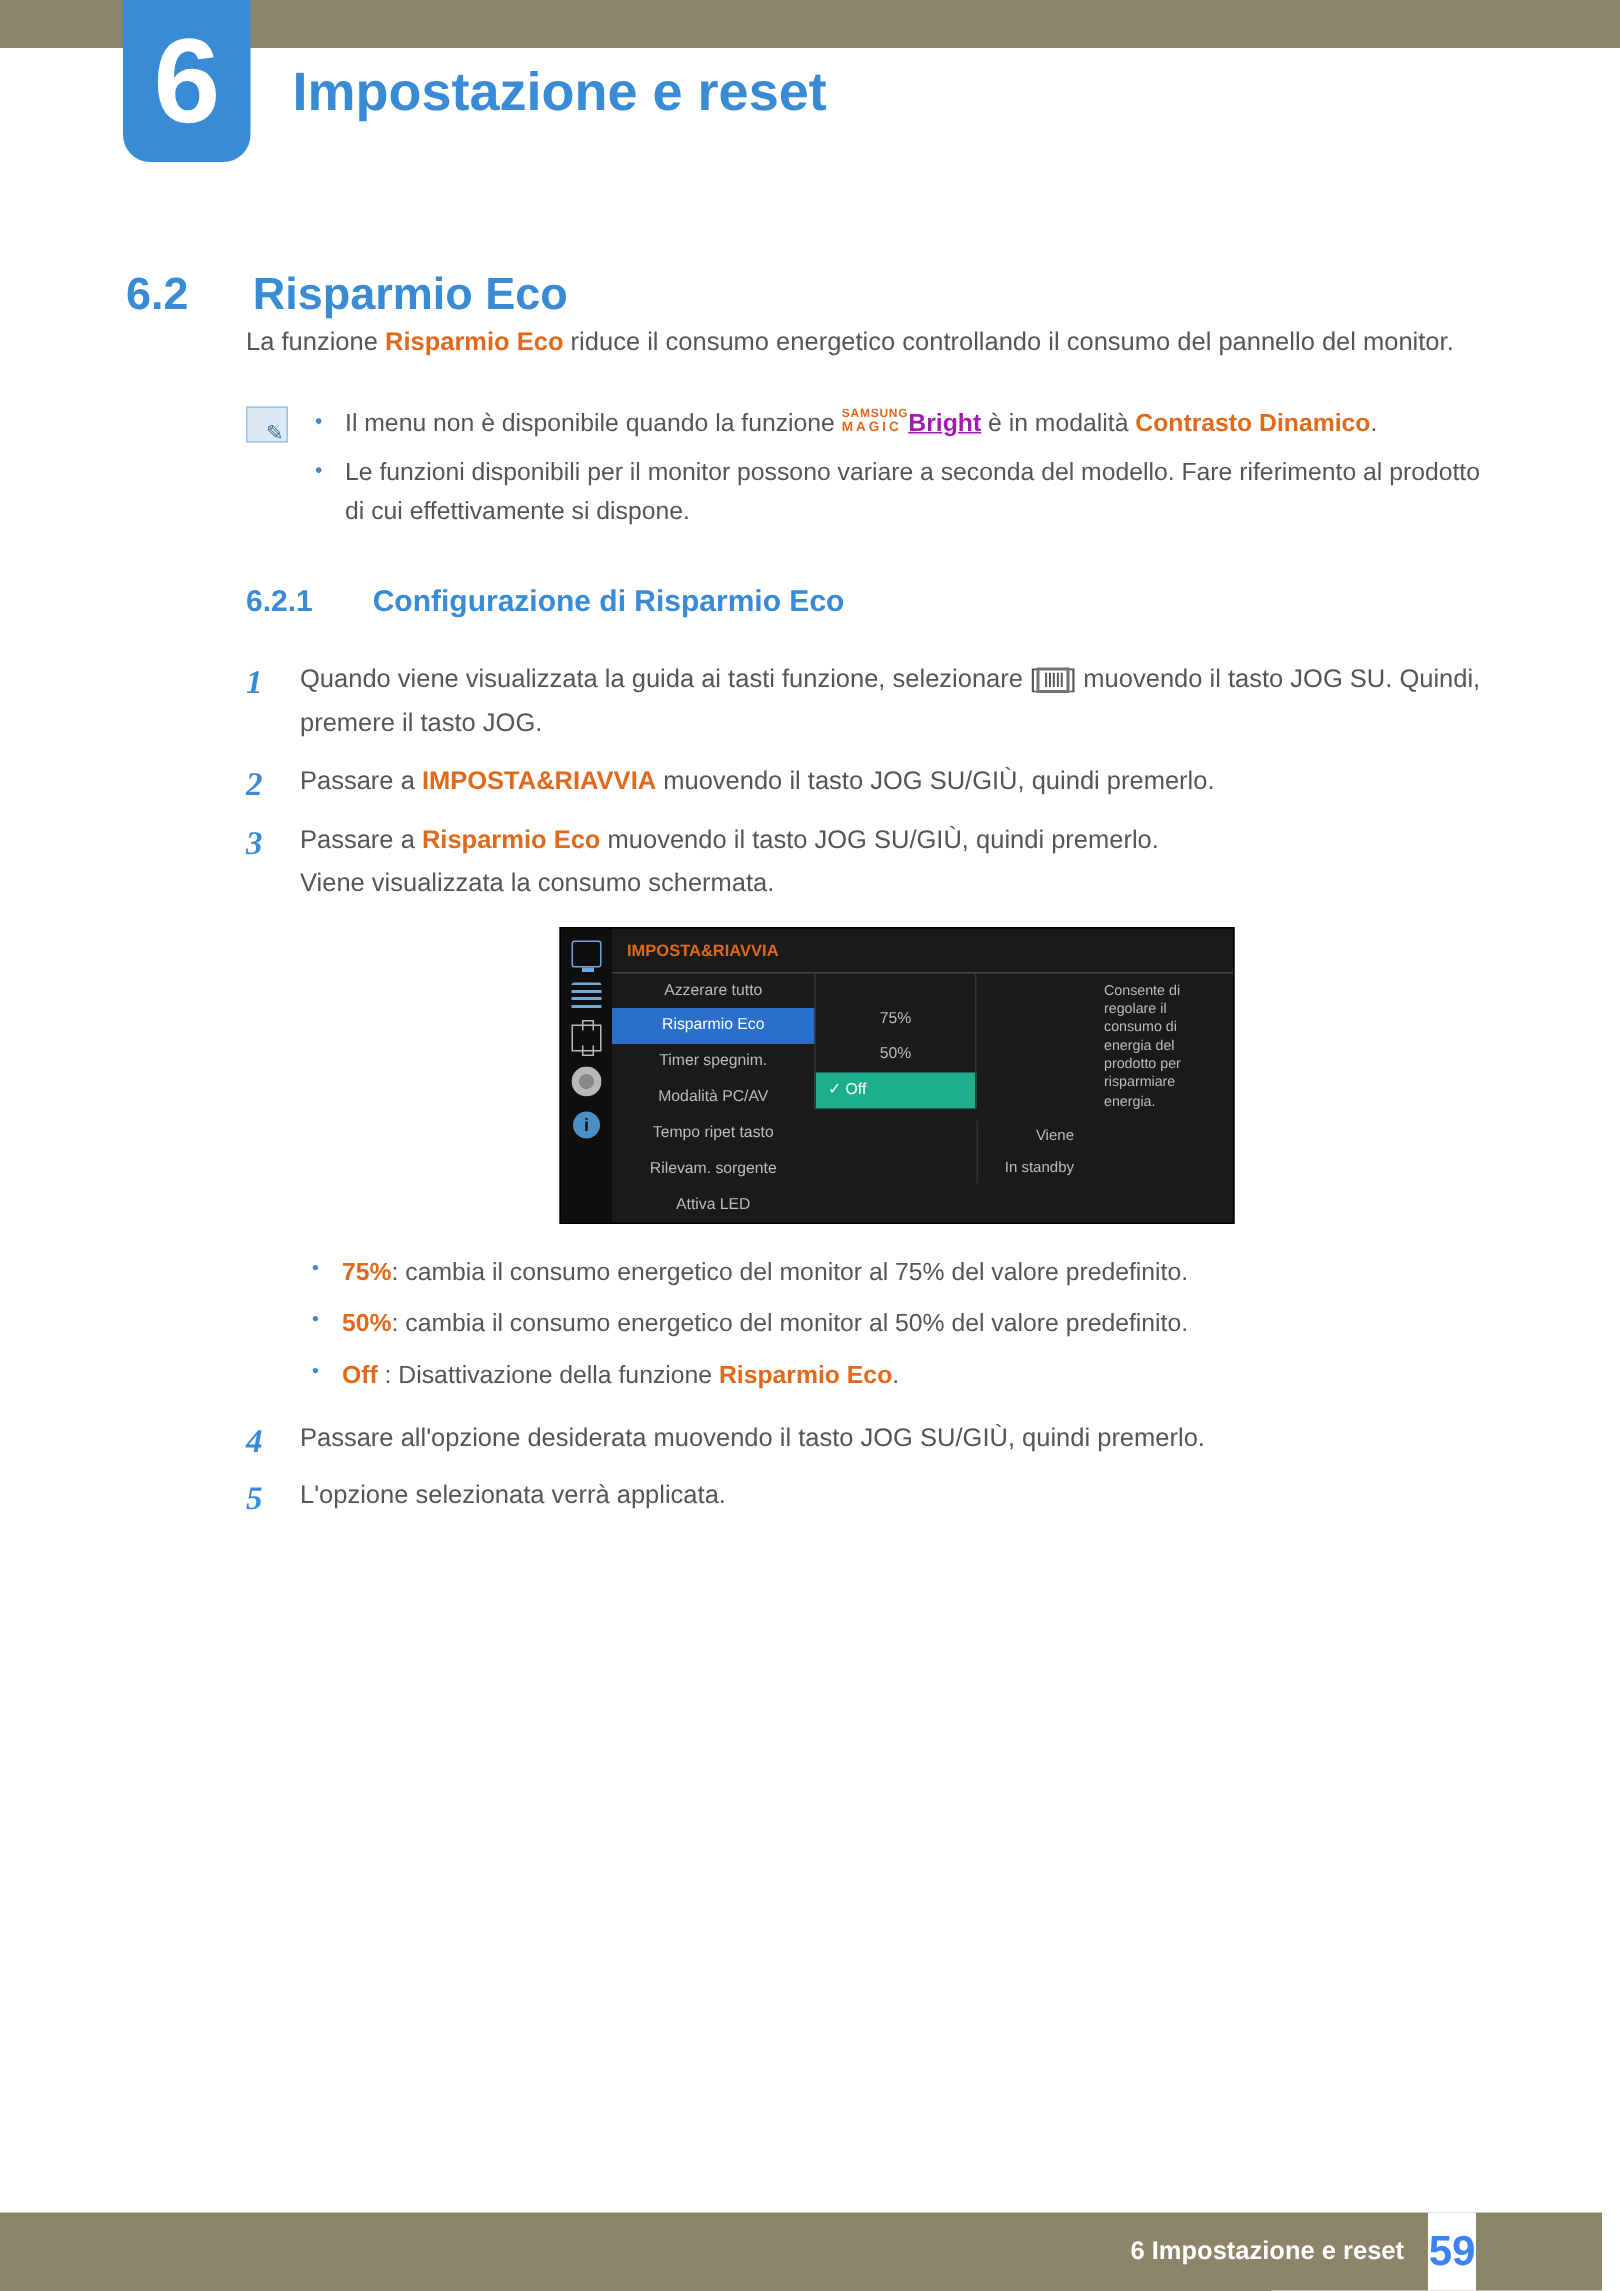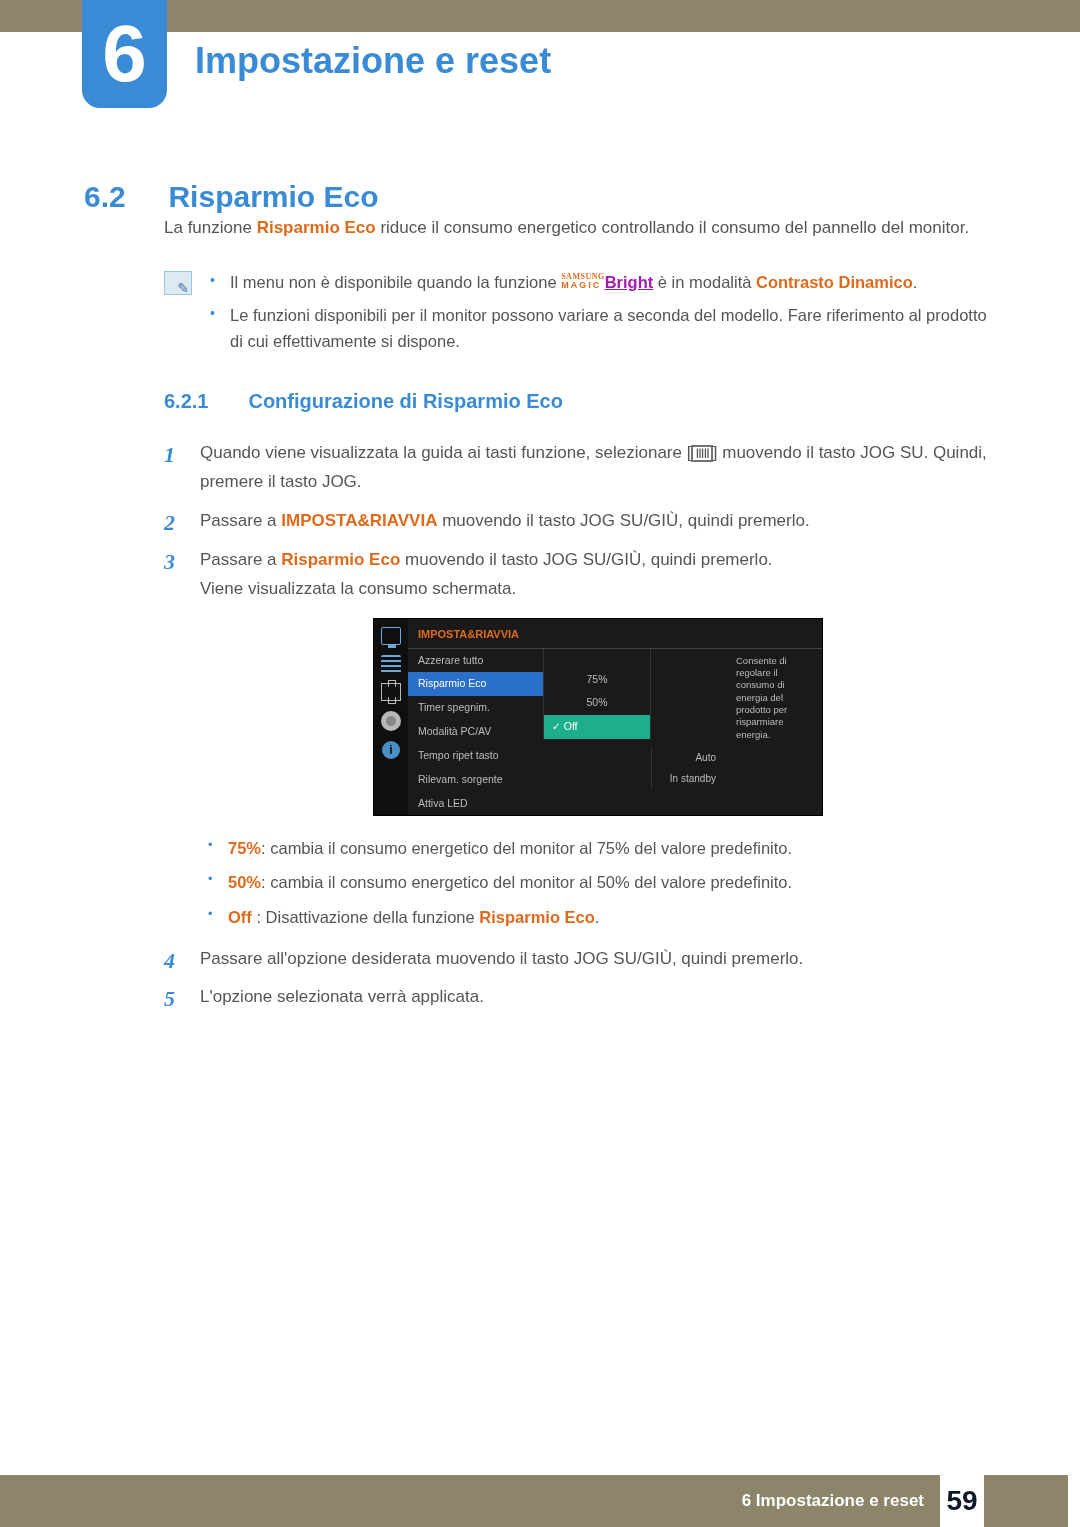--- a/index.html
+++ b/index.html
@@ -103,21 +103,21 @@
   .samsung-magic {
     display: inline-block;
     font-size: 9px;
     line-height: 1;
     color: #e06a1c;
     font-weight: bold;
     letter-spacing: 1px;
     vertical-align: baseline;
     margin-right: 0px;
   }
-  .samsung-magic .line1 { display:block; font-size:8px; letter-spacing:0.5px;font-family:Liberation Serif, serif;}
+  .samsung-magic .line1 { display:block; font-size:8px; letter-spacing:0.5px;}
   .samsung-magic .line2 { display:block; font-size:9px; letter-spacing:2px;}
   .underline-orange { color:#a21caf; font-weight:bold; text-decoration: underline; }
   .underline-normal { text-decoration: underline; font-weight: bold; color:#555;}
   .subsec-num {
     color: #3a8bd6;
     font-size: 20px;
     font-weight: bold;
     display:inline-block;
     width: 80px;
     margin-left: 80px;
@@ -210,21 +210,21 @@
   .osd-main { flex: 1; display:flex; flex-direction:column; }
   .osd-title {
     color: #e06a1c;
     font-size: 11px;
     padding: 6px 10px 4px;
     border-bottom: 1px solid #444;
     font-weight: bold;
   }
   .osd-body { display:flex; }
   .osd-left { width: 135px; }
-  .osd-left .row { padding: 3px 10px; font-size:10.5px; color:#bbb; }
+  .osd-left .row { padding: 3px 10px; font-size:10.5px; color:#bbb;text-align:center; }
   .osd-left .row.selected { background: #2a6fc9; color: #fff; }
   .osd-middle { width: 108px; text-align:center; }
   .osd-middle .opt { padding:3px 0; font-size:10.5px; color:#bbb; border-left:1px solid #333; border-right:1px solid #333;}
   .osd-middle .opt.check { background:#1fae8c; color:#fff; text-align:left; padding-left:8px;}
   .osd-middle .opt.check::before{content:"✓ ";}
   .osd-right { flex:1; padding:6px 10px; font-size:9.5px; line-height:1.3; color:#bbb;}
   .osd-vals { width:75px; font-size:10px; color:#bbb; text-align:right; padding-top:78px;}
   .osd-vals div{padding:2px 10px 2px 0; border-left:1px solid #333;}
   
   .footer-bar {
@@ -234,23 +234,23 @@
     background: #8d856a;
     display:flex;
     align-items:center;
     justify-content:flex-end;
     padding-right: 84px;
     gap: 16px;
   }
   .footer-text { color:#fff; font-size:17px; font-weight:bold; }
   .page-num-box {
     background:#fff;
-    width:44px; height:52px;
+    width:32px; height:52px;
     display:flex; align-items:center; justify-content:center;
-    font-size:28px; font-weight:bold; color:#0f172a;
+    font-size:28px; font-weight:bold; color:#3b82f6;
   }
 </style>
 </head>
 <body>
 
 <div class="top-bar"></div>
 
 <div class="chapter-badge">
   <span>6</span>
 </div>
@@ -317,21 +317,21 @@
               <div class="row">Attiva LED</div>
             </div>
             <div class="osd-middle">
               <div class="opt" style="height:19px;"></div>
               <div class="opt">75%</div>
               <div class="opt">50%</div>
               <div class="opt check">Off</div>
             </div>
             <div class="osd-vals">
               <div style="height:20px;border:none;"></div>
-              <div>Auto</div>
+              <div>Viene</div>
               <div>In standby</div>
             </div>
             <div class="osd-right">Consente di regolare il consumo di energia del prodotto per risparmiare energia.</div>
           </div>
         </div>
       </div>
 
       <ul class="sub-bullets">
         <li><span class="bold-orange">75%</span><span>: cambia il consumo energetico del monitor al 75% del valore predefinito.</span></li>
         <li><span class="bold-orange">50%</span><span>: cambia il consumo energetico del monitor al 50% del valore predefinito.</span></li>

